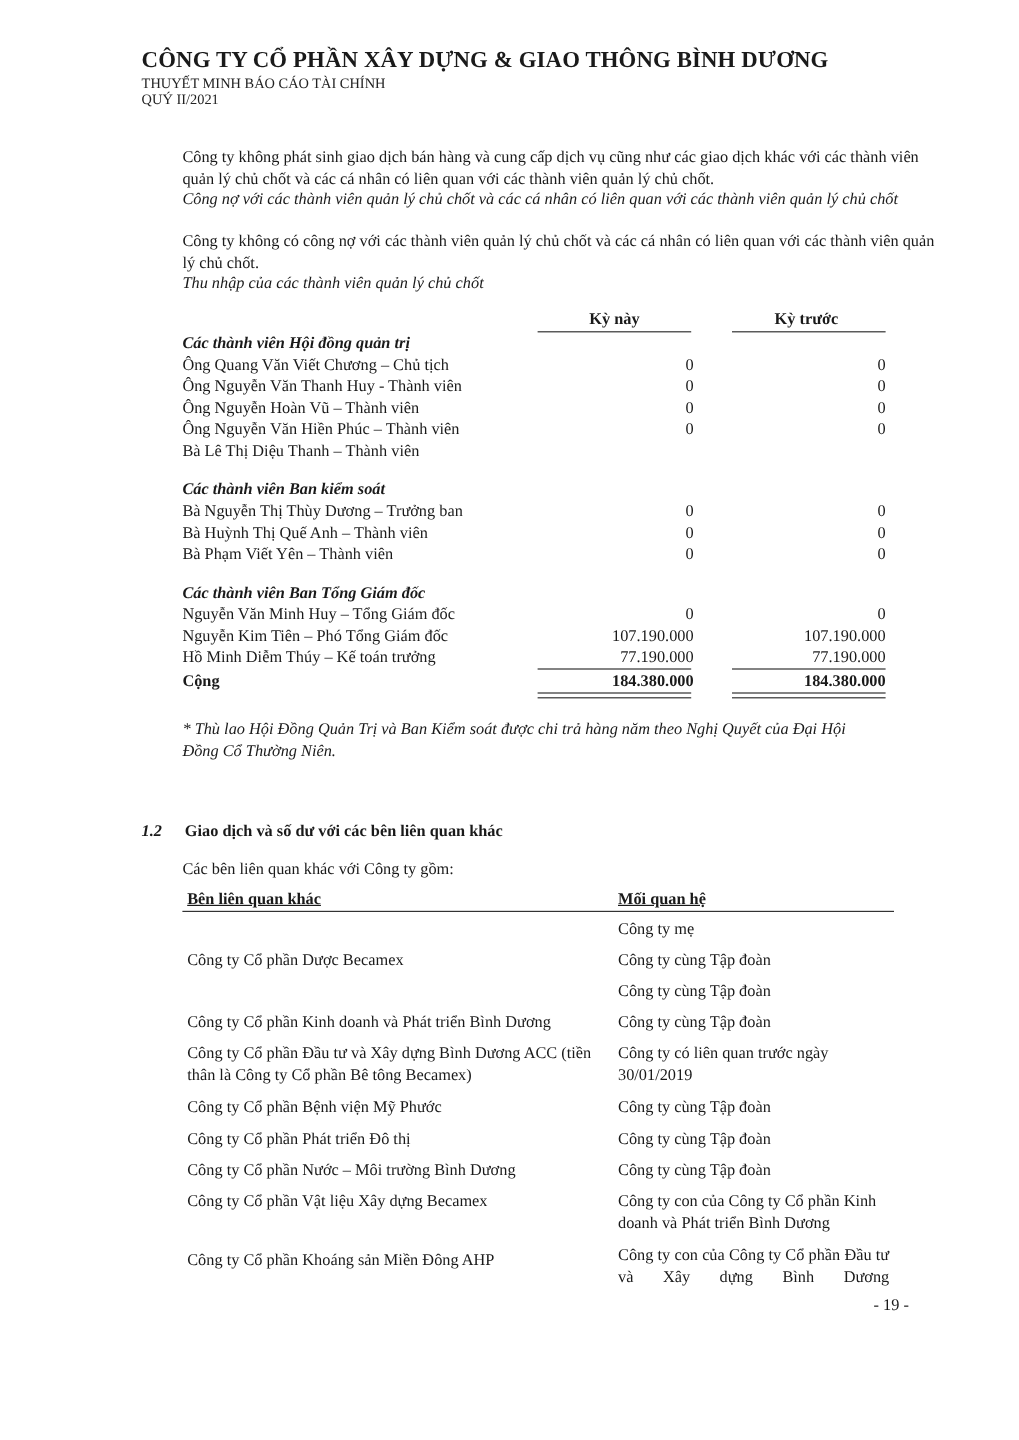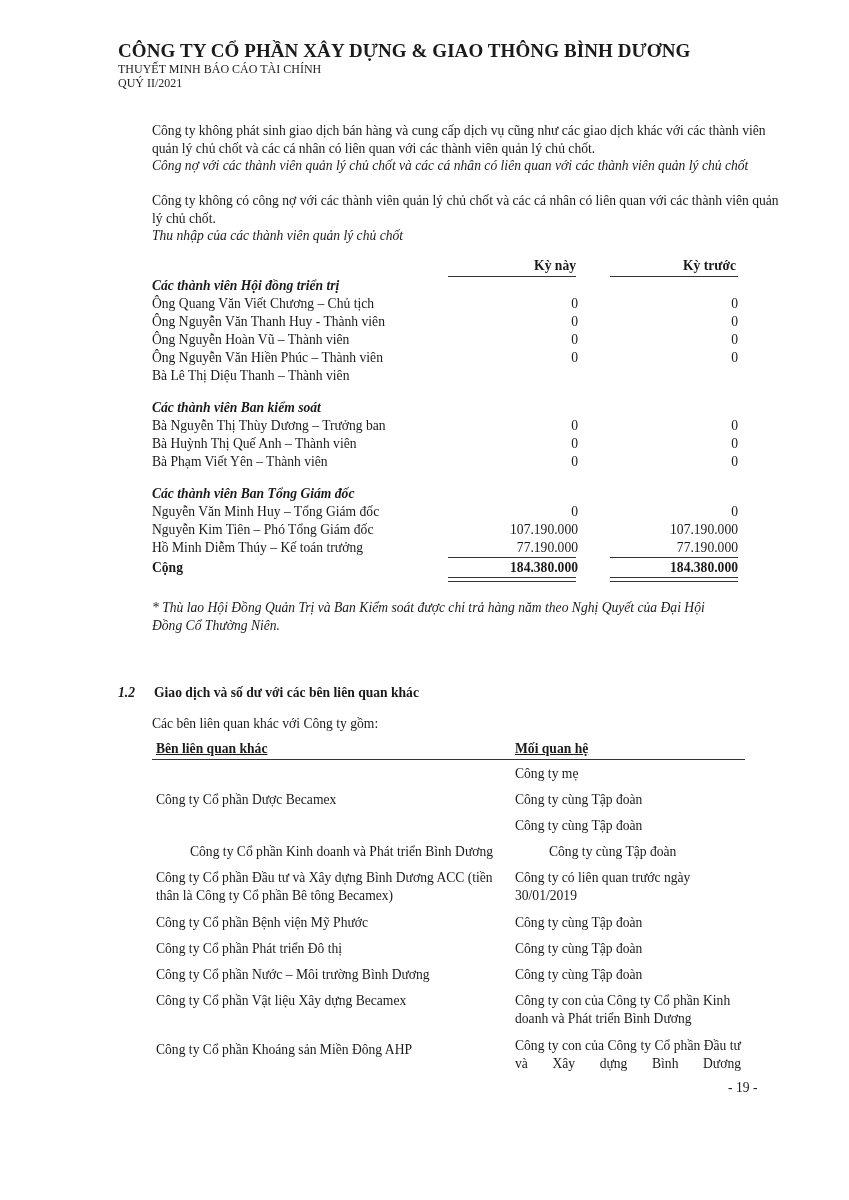--- a/index.html
+++ b/index.html
@@ -14,21 +14,21 @@
   .para { position: absolute; left: 152px; width: 630px; font-size: 13.6px; line-height: 17.5px; }
   .it { font-style: italic; }
 
   
   .tbl { position: absolute; left: 152px; top: 257px; width: 600px; font-size: 13.6px; }
   .row { position: relative; height: 18px; line-height: 18px; }
   .row .lbl { position: absolute; left: 0; white-space: nowrap; }
   .row .c1 { position: absolute; right: 174px; width: 128px; text-align: right; }
   .row .c2 { position: absolute; right: 14px; width: 128px; text-align: right; }
   .hdrrow { height: 20px; }
-  .hdrrow .c1, .hdrrow .c2 { font-weight: bold; text-align: right; padding-right: 2px; }
+  .hdrrow .c1, .hdrrow .c2 { font-weight: bold; text-align: center; padding-right: 2px; }
   .hdrline1 { position: absolute; left: 296px; width: 128px; top: 19px; border-top: 1.2px solid #333; }
   .hdrline2 { position: absolute; left: 458px; width: 128px; top: 19px; border-top: 1.2px solid #333; }
   .grp { font-weight: bold; font-style: italic; }
   .gap { height: 14px; }
   .ul1 { position: absolute; left: 296px; width: 128px; border-top: 1.2px solid #333; }
   .ul2 { position: absolute; left: 458px; width: 128px; border-top: 1.2px solid #333; }
   .dbl { height: 3px; border-top: 1.5px solid #333; border-bottom: 1.5px solid #333; }
   .total { font-weight: bold; }
 
   .note { position: absolute; left: 152px; top: 599px; width: 560px; font-size: 13.6px; line-height: 18px; font-style: italic; }
@@ -63,21 +63,21 @@
 
 <div class="tbl">
   <div class="row hdrrow">
     <span class="c1">Kỳ này</span>
     <span class="c2">Kỳ trước</span>
     <div class="hdrline1"></div>
     <div class="hdrline2"></div>
   </div>
 
   <div class="row grp">
-      <span class="lbl">Các thành viên Hội đồng triển trị</span>
+      <span class="lbl">Các thành viên Hội đồng quản trị</span>
     </div>
   <div class="row">
       <span class="lbl">Ông Quang Văn Viết Chương – Chủ tịch</span>
       <span class="c1">0</span>
       <span class="c2">0</span>
     </div>
   <div class="row">
       <span class="lbl">Ông Nguyễn Văn Thanh Huy - Thành viên</span>
       <span class="c1">0</span>
       <span class="c2">0</span>
@@ -166,21 +166,21 @@
   <div class="rel-row" style="height:26px;margin-top:5px;">
       <span class="relation">Công ty mẹ</span>
     </div>
   <div class="rel-row" style="height:26px;">
       <span class="name">Công ty Cổ phần Dược Becamex</span>
       <span class="relation">Công ty cùng Tập đoàn</span>
     </div>
   <div class="rel-row" style="height:26px;">
       <span class="relation">Công ty cùng Tập đoàn</span>
     </div>
-  <div class="rel-row" style="height:26px;margin-left:34px;">
+  <div class="rel-row" style="height:26px;">
       <span class="name">Công ty Cổ phần Kinh doanh và Phát triển Bình Dương</span>
       <span class="relation">Công ty cùng Tập đoàn</span>
     </div>
   <div class="rel-row" style="height:45px;">
       <span class="name">Công ty Cổ phần Đầu tư và Xây dựng Bình Dương ACC (tiền thân là Công ty Cổ phần Bê tông Becamex)</span>
       <span class="relation" style="width:200px;">Công ty có liên quan trước ngày 30/01/2019</span>
     </div>
   <div class="rel-row" style="height:26px;">
       <span class="name">Công ty Cổ phần Bệnh viện Mỹ Phước</span>
       <span class="relation">Công ty cùng Tập đoàn</span>

